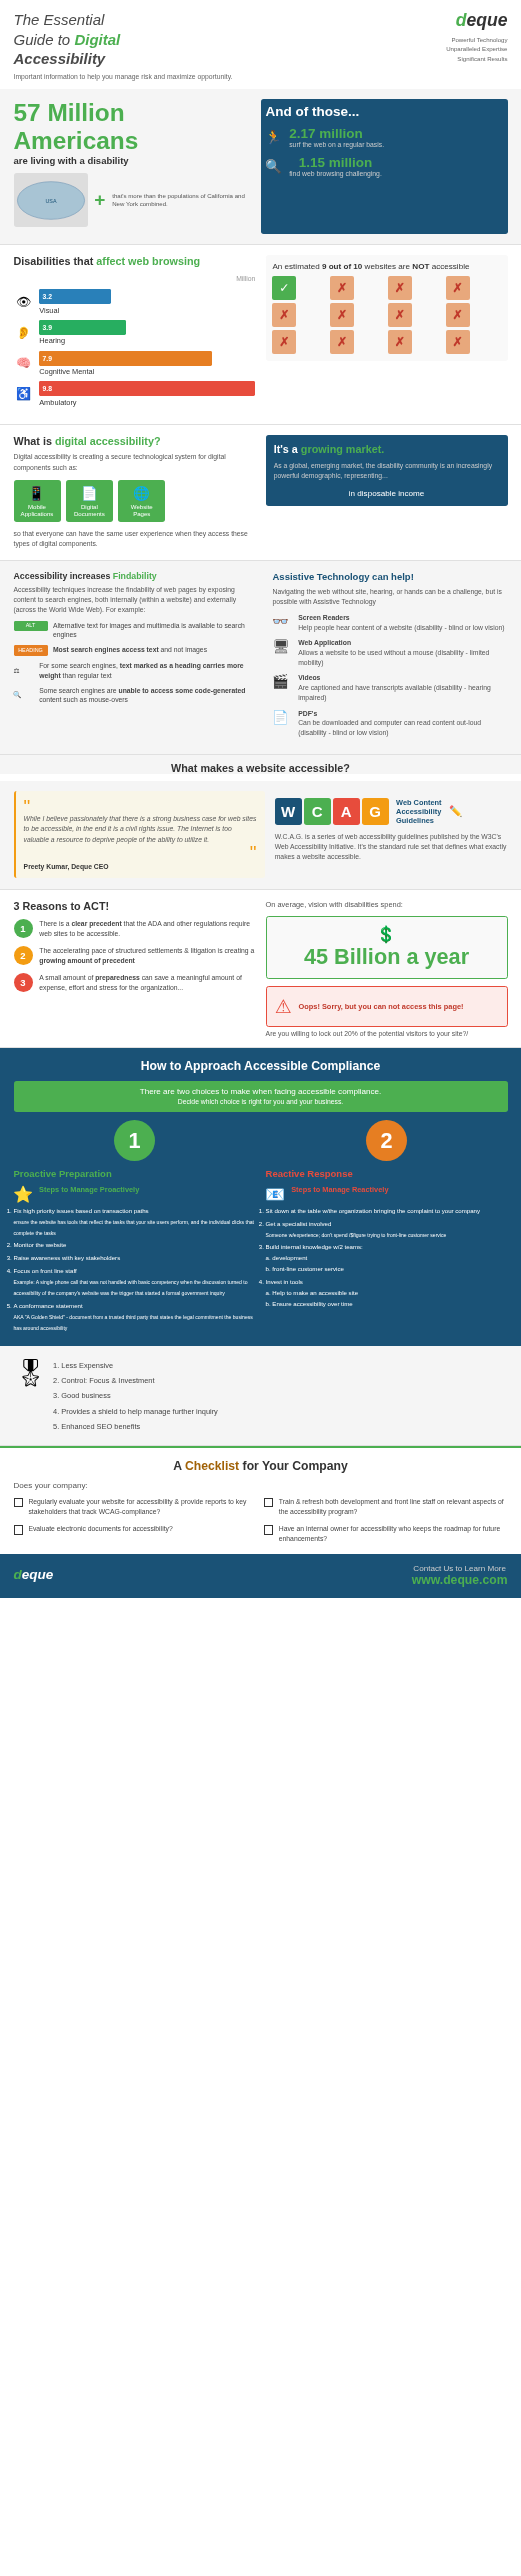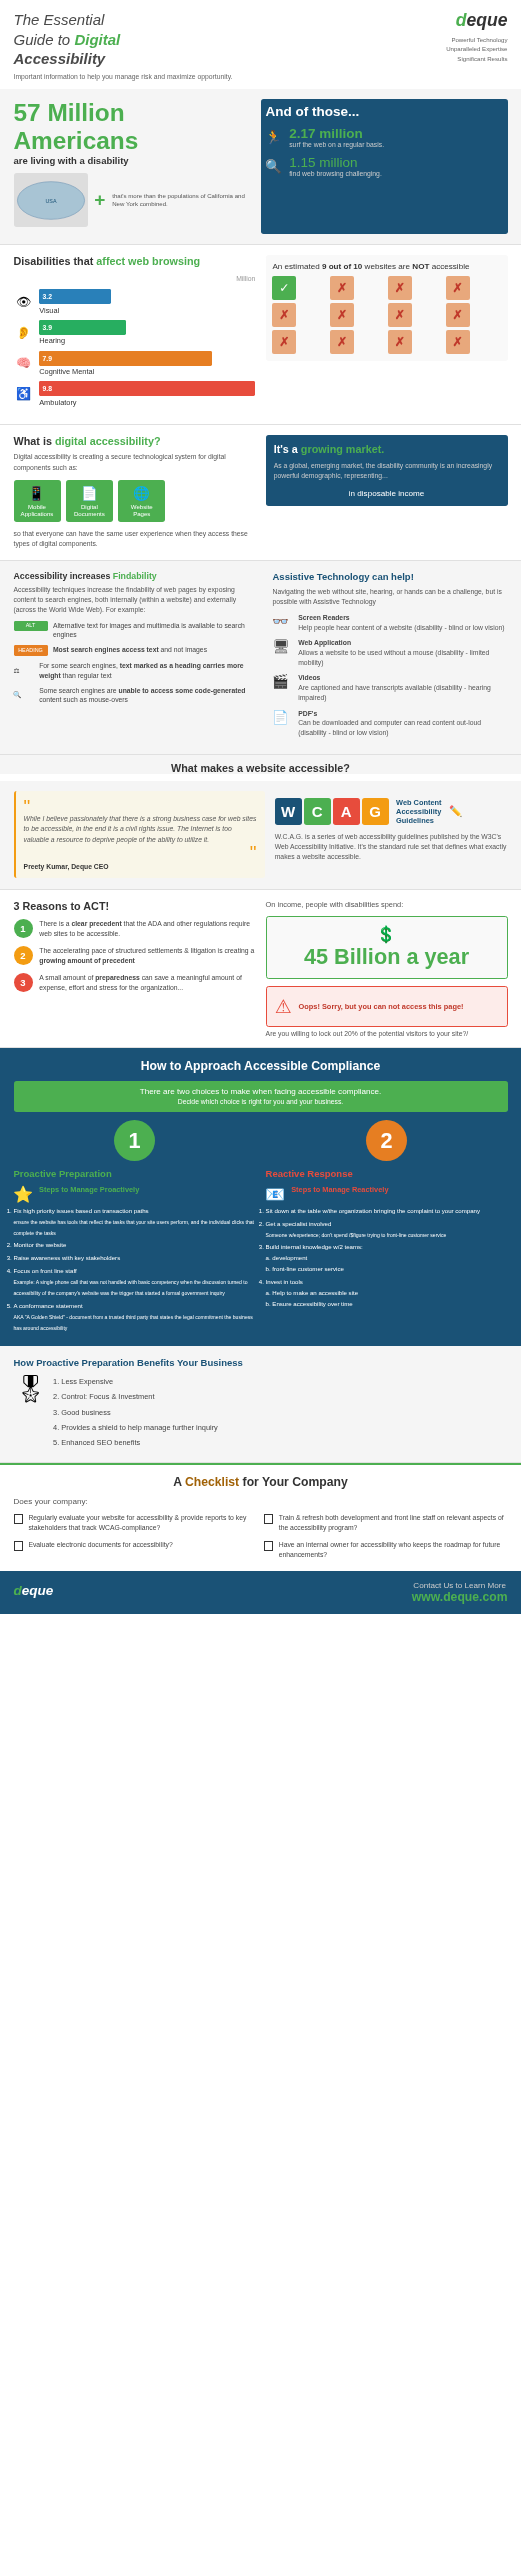--- a/index.html
+++ b/index.html
@@ -211,21 +211,21 @@
         <span style="font-size:13.5px;">🏃</span>
         <div>
           <div style="font-size:13.5px; font-weight:bold; color:#4caf50;">2.17 million</div>
           <div style="font-size:6.8px; color:#ccc;">surf the web on a regular basis.</div>
         </div>
       </div>
 
       <div style="display:flex; align-items:center; gap:6.8px; margin:6.8px 0;">
         <span style="font-size:13.5px;">🔍</span>
         <div>
-          <div style="font-size:13.5px; font-weight:normal; color:#4caf50;">1.15 million</div>
+          <div style="font-size:13.5px; font-weight:bold; color:#4caf50;text-align:center;">1.15 million</div>
           <div style="font-size:6.8px; color:#ccc;">find web browsing challenging.</div>
         </div>
       </div>
     </div>
   </div>
 
   <hr class="section-divider">
 
   <div class="section">
     <div class="two-col">
@@ -457,21 +457,21 @@
       </div>
       <div class="reason-item">
         <div class="reason-num" style="background:#e74c3c;">3</div>
         <div class="reason-text">
           A small amount of <strong>preparedness</strong> can save a meaningful amount of expense, effort and stress for the organization...
         </div>
       </div>
     </div>
 
     <div style="flex:1;">
-      <div style="font-size:7.4px; color:#555; margin-bottom:3.4px;">On income, people with disabilities spend:</div>
+      <div style="font-size:7.4px; color:#555; margin-bottom:3.4px;">On average, vision with disabilities spend:</div>
       <div class="spending-box">
         <div style="font-size:16.2px; color:#4caf50; font-weight:bold;">💲</div>
         <div class="spending-num">45 Billion a year</div>
       </div>
 
       <div class="error-box">
         <div style="font-size:19px; color:#e74c3c;">⚠</div>
         <div>
           <div class="error-text">Oops! Sorry, but you can
 not access this page!</div>
@@ -521,21 +521,20 @@
           <li>Sit down at the table w/the organization bringing the complaint to your company</li>
           <li>Get a specialist involved<br><small>Someone w/experience; don't spend /$figure trying to front-line customer service</small></li>
           <li>Build internal knowledge w/2 teams:<br>a. development<br>b. front-line customer service</li>
           <li>Invest in tools<br>a. Help to make an accessible site<br>b. Ensure accessibility over time</li>
         </ol>
       </div>
     </div>
   </div>
 
   <div class="benefits-section">
-    <div class="benefits-title">How Proactive Preparation Benefits Your Business</div>
     <div style="display:flex; gap:13.5px; align-items:flex-start;">
       <div style="font-size:27px;">🎖</div>
       <ol class="benefits-list">
         <li>Less Expensive</li>
         <li>Control: Focus &amp; Investment</li>
         <li>Good business</li>
         <li>Provides a shield to help manage further inquiry</li>
         <li>Enhanced SEO benefits</li>
       </ol>
     </div>

